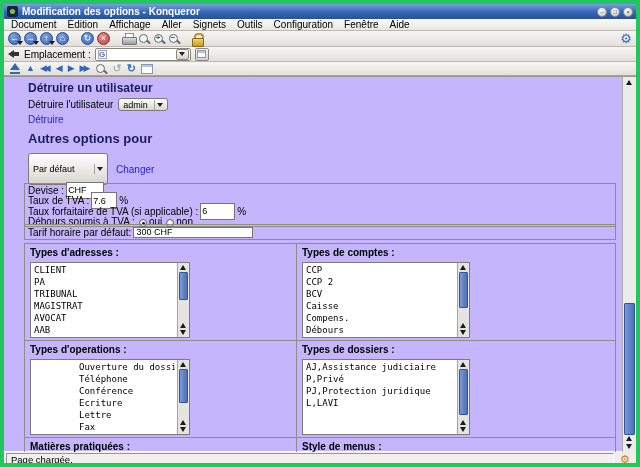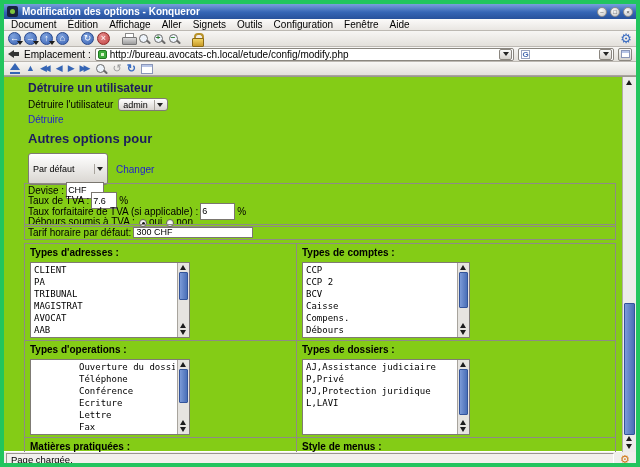--- a/index.html
+++ b/index.html
@@ -66,21 +66,21 @@
   .favicon { width:9px; height:9px; border-radius:2px; background:#3fae3f; border:1px solid #1f7a1f; margin-right:3px; flex:none; position:relative; }
   .favicon::after { content:""; position:absolute; left:2px; top:2px; width:3px; height:3px; background:#d8f4c8; }
   .urltext { flex:1; white-space:nowrap; overflow:hidden; }
   .dropbtn { width:13px; height:11px; margin-left:2px; flex:none; background:linear-gradient(#fbfbfb,#d4d1cc); border:1px solid #8a867f; border-radius:2px; display:flex; align-items:center; justify-content:center; }
   .dropbtn::after { content:""; border-left:3px solid transparent; border-right:3px solid transparent; border-top:4px solid #222; }
   .searchwrap { width:96px; flex:none; }
   .gicon { width:9px; height:9px; border:1px solid #9aa4c0; background:#fff; color:#4a6cb0; font-size:8px; font-weight:bold; line-height:8px; text-align:center; margin-right:3px; flex:none; }
   .gobtn { width:14px; height:13px; flex:none; background:linear-gradient(#fbfbfb,#d4d1cc); border:1px solid #8a867f; border-radius:2px; display:flex; align-items:center; justify-content:center; }
 
   
-  .content { position:relative; height:375px; background:#84cc16; border-top:1px solid #9a968f; }
+  .content { position:relative; height:375px; background:#c4b5fd; border-top:1px solid #9a968f; }
   .page { position:absolute; left:0; top:0; width:622px; height:375px; overflow:hidden; font-size:10px; color:#000; }
   .h1 { position:absolute; left:24px; top:4px; font-size:12px; font-weight:bold; color:#1c1c5e; }
   .h2 { position:absolute; left:24px; top:54px; font-size:13px; font-weight:bold; color:#1c1c5e; }
   .drow { position:absolute; left:24px; top:21px; display:flex; align-items:center; gap:5px; }
   .link { color:#2323cc; }
   .link-destroy { position:absolute; left:24px; top:37px; }
   .prow { position:absolute; left:24px; top:76px; display:flex; align-items:center; gap:8px; }
   .combo { display:inline-flex; align-items:center; height:14px; background:linear-gradient(#ffffff,#d8d5d0); border:1px solid #7f7b74; border-radius:3px; padding:0 2px 0 4px; font-size:9px; }
   .combo .ct { flex:1; white-space:nowrap; overflow:hidden; }
   .cbarrow { width:11px; height:10px; margin-left:3px; border-left:1px solid #a8a49d; display:flex; align-items:center; justify-content:center; flex:none; }
@@ -190,25 +190,20 @@
     <span class="tbtn">
         <span class="i-lock"></span>
       </span>
     <span class="spacer"></span>
     <span class="gear">⚙</span>
   </div>
 
   <div class="locbar">
     <span class="i-clear"></span>
     <span>Emplacement :</span>
-    <div class="field urlwrap">
-      <span class="favicon"></span>
-      <span class="urltext">http://bureau.avocats-ch.local/etude/config/modify.php</span>
-      <span class="dropbtn"></span>
-    </div>
     <div class="field searchwrap">
       <span class="gicon">G</span>
       <span class="urltext"></span>
       <span class="dropbtn"></span>
     </div>
     <span class="gobtn">
         <span class="i-frame" style="width:9px;height:8px;"></span>
       </span>
   </div>
 

